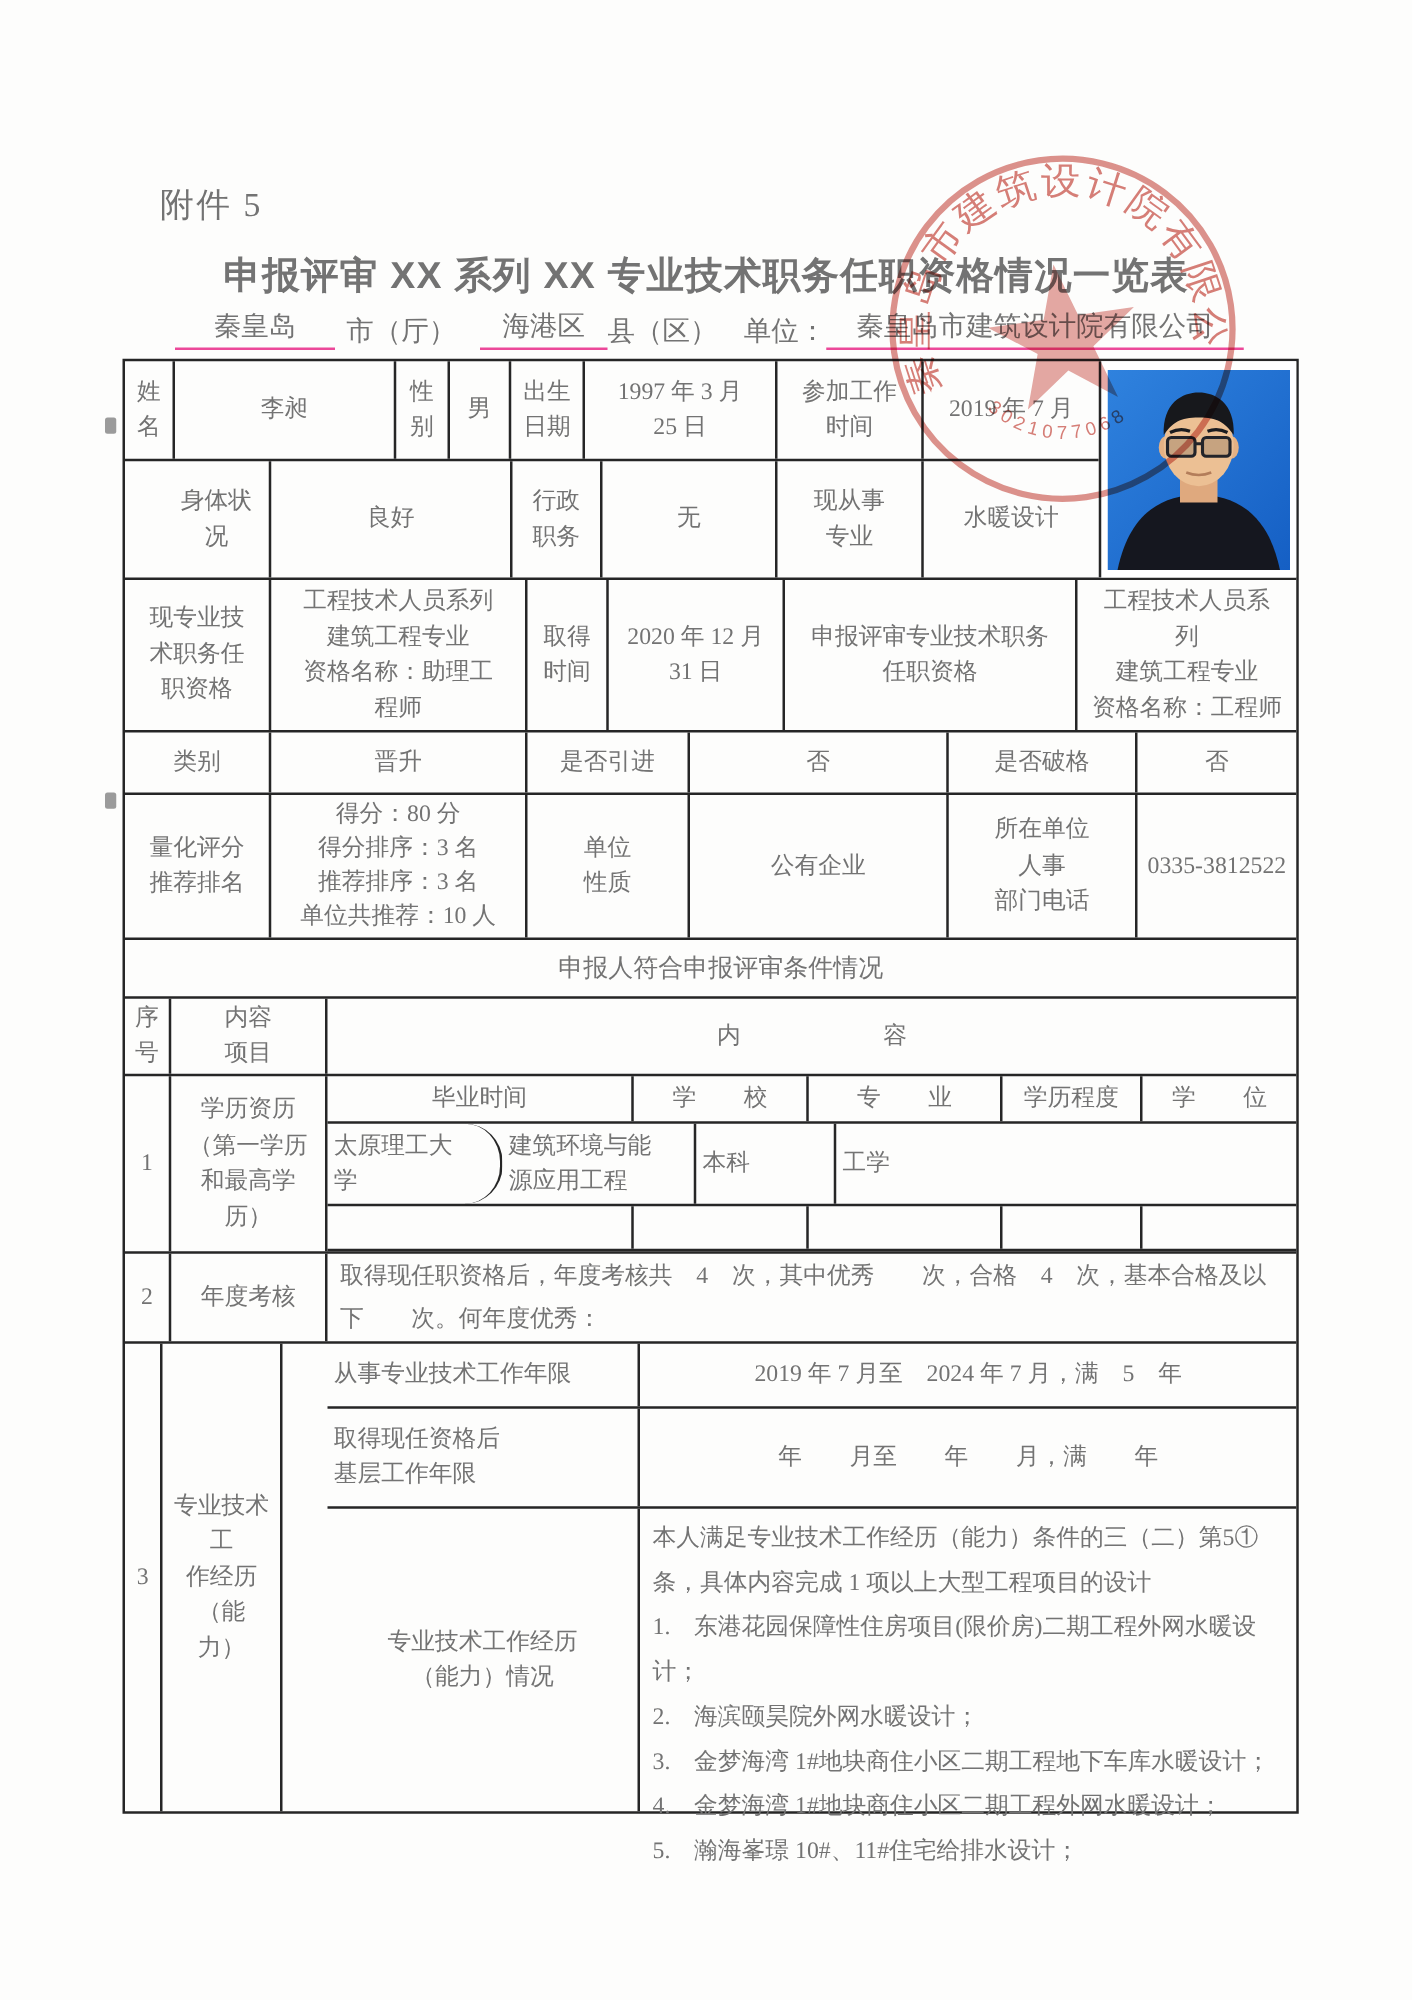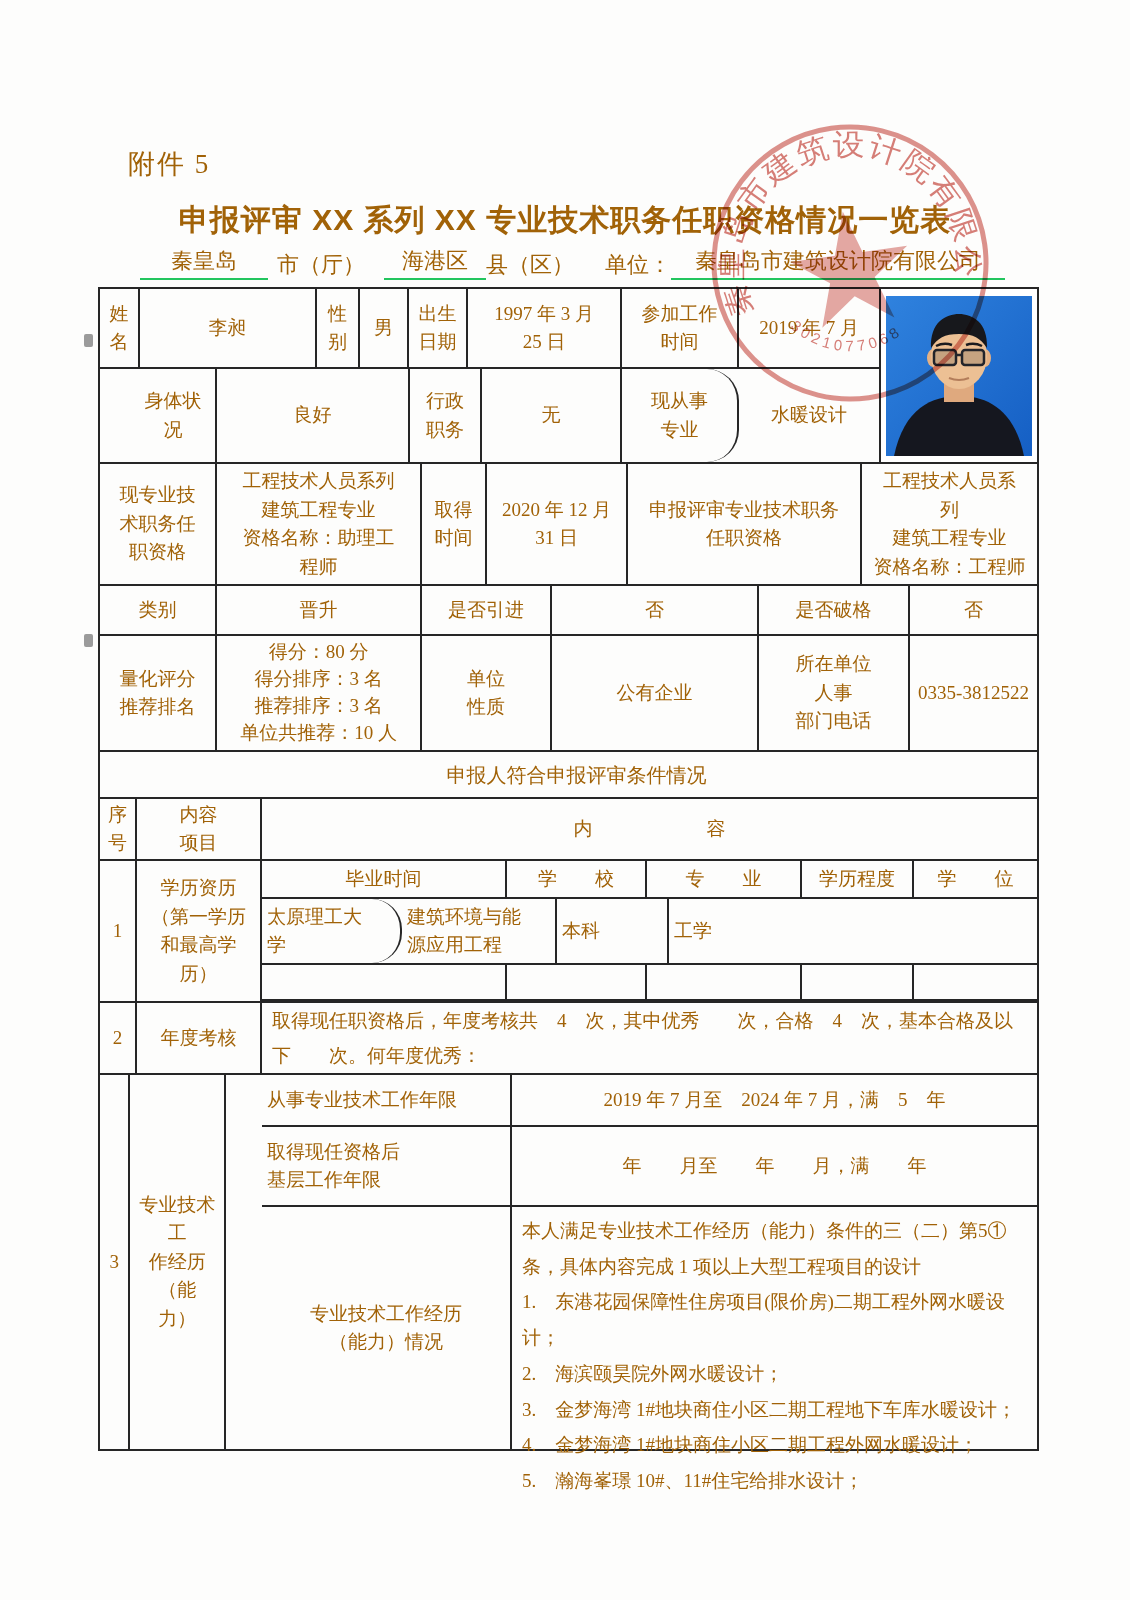--- a/index.html
+++ b/index.html
@@ -1,22 +1,22 @@
 <!DOCTYPE html>
 <html><head>
 <meta charset="utf-8">
 <style>
   html,body{margin:0;padding:0;background:#ffffff;}
   .sheet{position:relative;width:1130px;height:1600px;background:#fdfdfc;
-         font-family:"Liberation Serif",serif;color:#a16207;overflow:hidden;}
+         font-family:"Liberation Serif",serif;color:#737373;overflow:hidden;}
   .attachment{position:absolute;left:128px;top:146px;font-size:27px;letter-spacing:2px;}
   .doc-title{position:absolute;left:0;top:200px;width:1130px;text-align:center;
              font-family:"Liberation Sans",sans-serif;font-weight:bold;font-size:30px;letter-spacing:1px;}
   .subtitle{position:absolute;left:140px;top:246px;display:flex;align-items:flex-end;font-size:22px;white-space:nowrap;}
-  .u{border-bottom:2px solid #22c55e;text-align:center;padding-bottom:2px;}
+  .u{border-bottom:2px solid #ec4899;text-align:center;padding-bottom:2px;}
   .tbl{position:absolute;left:98px;top:287px;width:937px;border:2px solid #262626;box-sizing:content-box;background:transparent;}
   .trow{display:flex;align-items:stretch;}
   .bb{border-bottom:2px solid #262626;}
   .c{border-right:2px solid #262626;box-sizing:border-box;display:flex;align-items:center;
      justify-content:center;text-align:center;white-space:pre-line;font-size:19px;line-height:1.5;padding:2px 5px;}
   .c.nr{border-right:none;}
   .c.left{justify-content:flex-start;text-align:left;}
   .photo-col{box-sizing:border-box;border-left:2px solid #262626;display:flex;align-items:center;justify-content:center;background:#fff;}
   .content{display:flex;flex-direction:column;box-sizing:border-box;}
   .stamp{position:absolute;left:675px;top:115px;pointer-events:none;mix-blend-mode:multiply;opacity:.8;z-index:6;}
@@ -28,21 +28,21 @@
 <div class="sheet">
 
   <div class="attachment">附件 5</div>
   <div class="doc-title">申报评审 XX 系列 XX 专业技术职务任职资格情况一览表</div>
 
   <div class="subtitle">
     <span class="u" style="width:128px;">秦皇岛</span>
     <span style="margin-left:9px;">市（厅）</span>
     <span class="u" style="width:102px;margin-left:19px;">海港区</span>
     <span>县（区）</span>
-    <span style="margin-left:31px;">单位：</span>
+    <span style="margin-left:21px;">单位：</span>
     <span class="u" style="width:334px;">秦皇岛市建筑设计院有限公司</span>
   </div>
 
   <div class="tbl">
 
     <div class="trow bb">
       <div style="width:779px;">
         <div class="trow bb" style="height:78px;">
           <div class="c" style="width:40px;">姓
 名</div>
@@ -57,21 +57,21 @@
           <div class="c" style="width:117px;">参加工作
 时间</div>
           <div class="c nr" style="width:140px;">2019 年 7 月</div>
         </div>
         <div class="trow" style="height:93px;">
           <div class="c" style="width:117px;padding-left:36px;">身体状况</div>
           <div class="c" style="width:193px;">良好</div>
           <div class="c" style="width:72px;">行政
 职务</div>
           <div class="c" style="width:140px;">无</div>
-          <div class="c" style="width:117px;border-radius:32px;">现从事
+          <div class="c" style="width:117px;">现从事
 专业</div>
           <div class="c nr" style="width:140px;">水暖设计</div>
         </div>
       </div>
       <div class="photo-col" style="width:158px;">
 
         <svg width="146" height="160" viewBox="0 0 146 160">
           <defs>
             <linearGradient id="pbg" x1="0" y1="0" x2="1" y2="1">
               <stop offset="0" stop-color="#2f82de"></stop>

